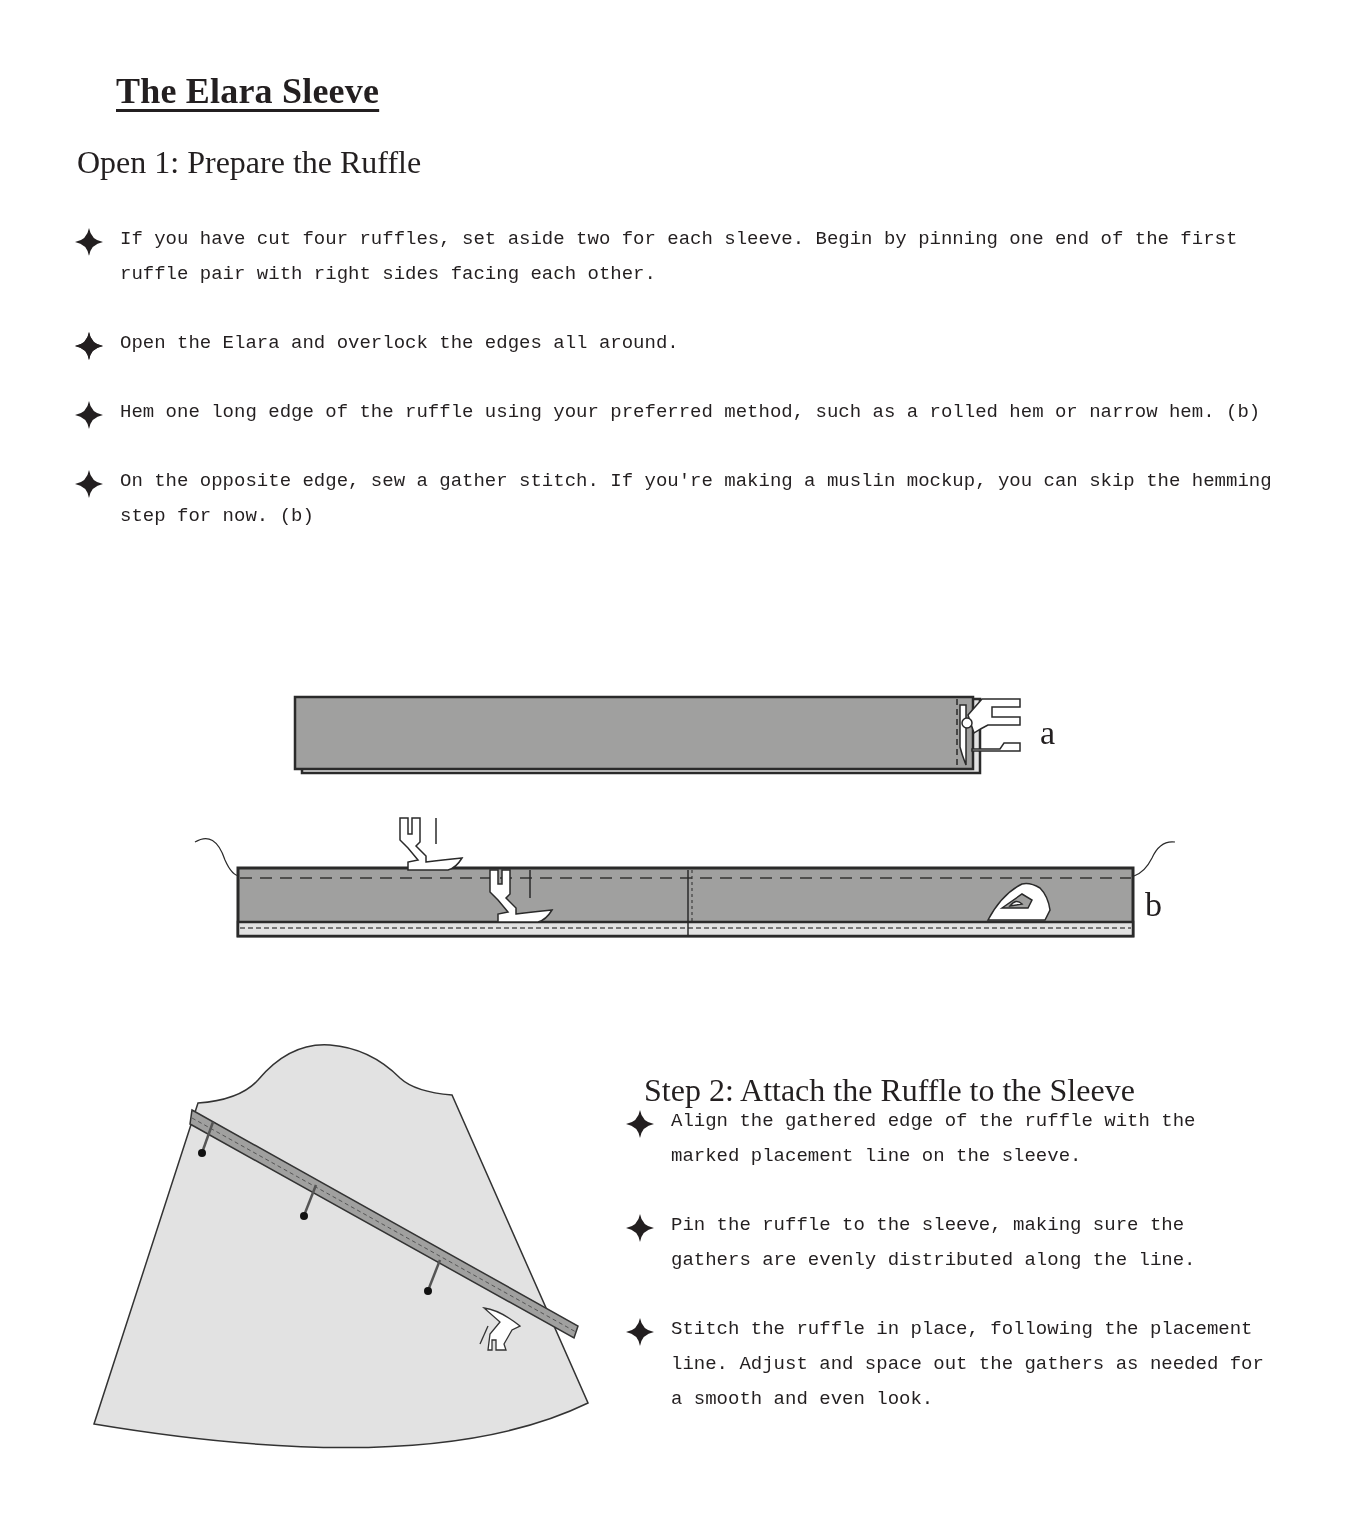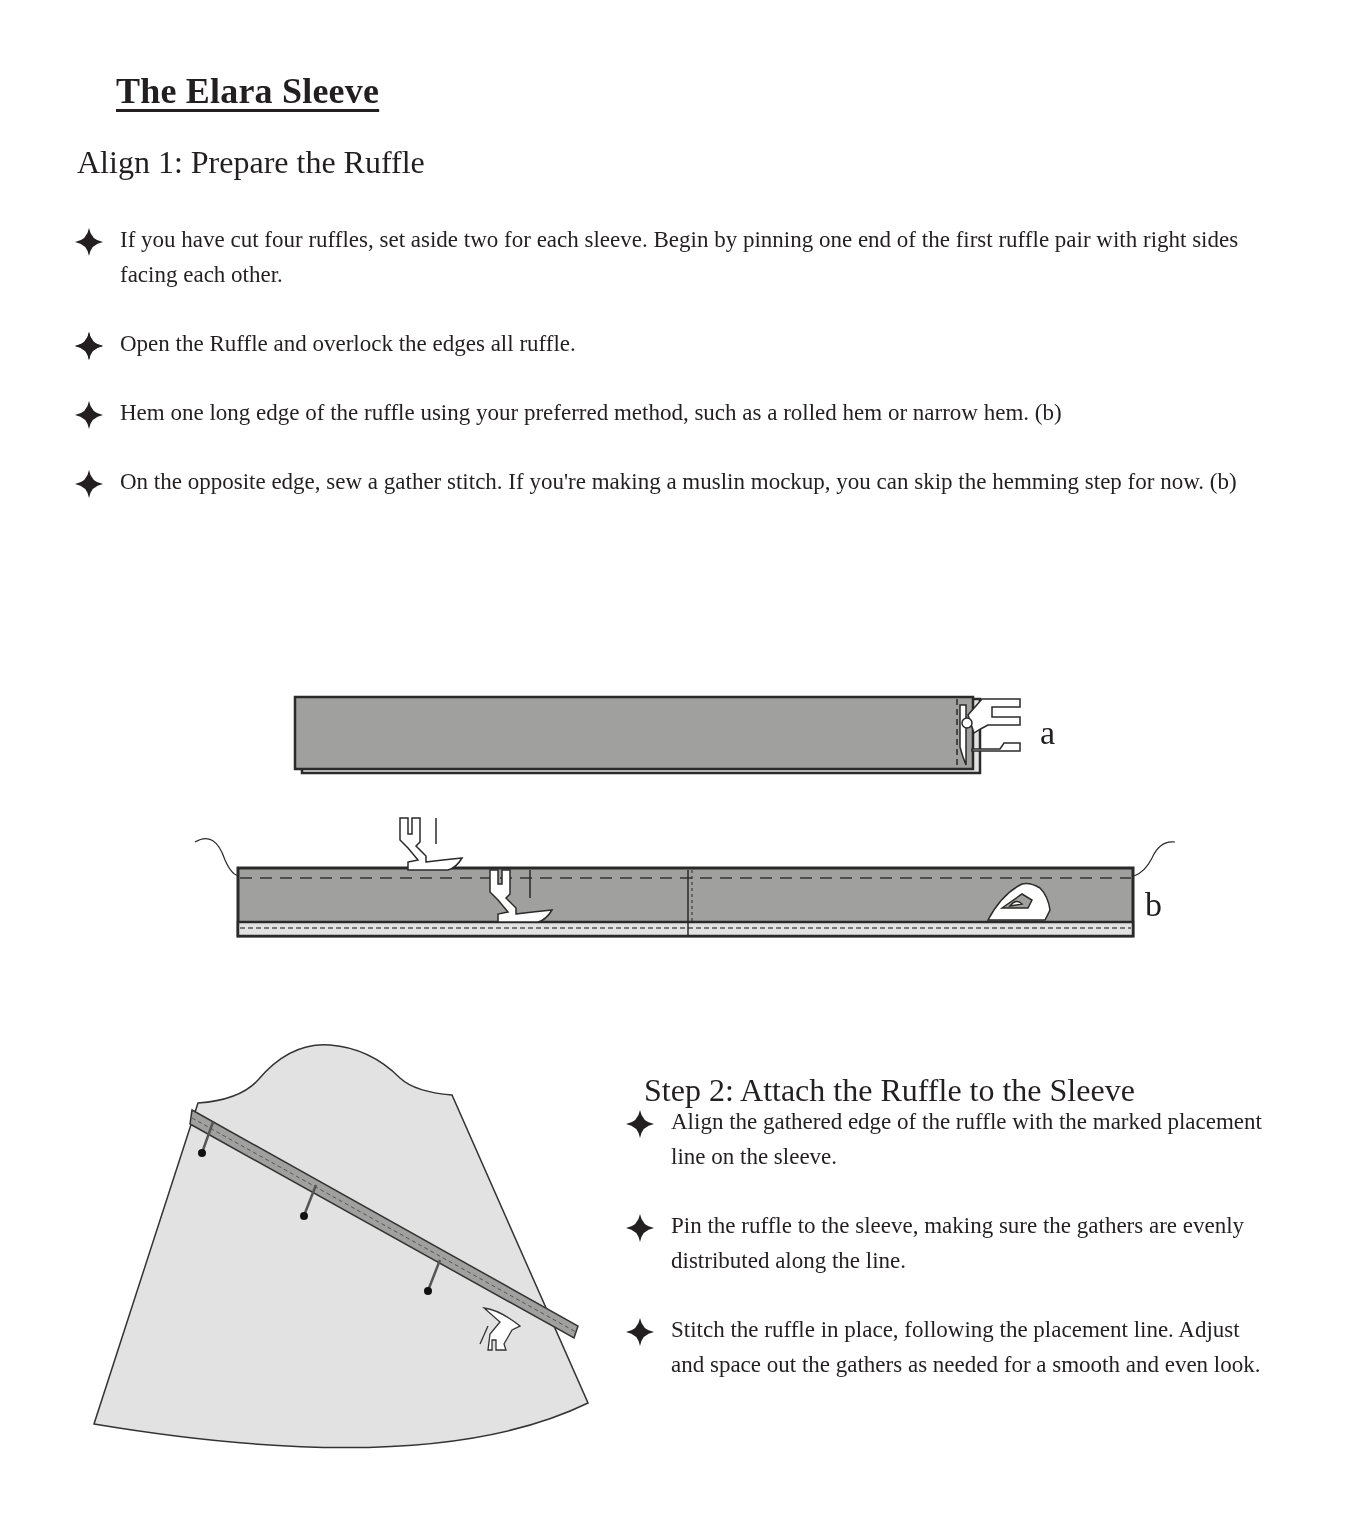--- a/index.html
+++ b/index.html
@@ -4,51 +4,51 @@
 <style>
   html, body { margin: 0; padding: 0; background: #ffffff; }
   body { width: 1358px; height: 1536px; position: relative; overflow: hidden;
          font-family: "DejaVu Serif", "Liberation Serif", serif; color: #231f20; }
   .abs { position: absolute; }
   .title { left: 92px; top: 46px; font-size: 36px; font-weight: bold; text-decoration: underline;
            text-decoration-thickness: 3px; text-underline-offset: 6px; letter-spacing: 0.2px;
            font-family: "Liberation Serif", serif; margin-left: 24px; }
   .step-heading { font-size: 32px; font-family: "Liberation Serif", serif; white-space: nowrap; }
   .bullets { list-style: none; margin: 0; padding: 0; }
-  .bullet { position: relative; padding-left: 42px; font-size: 23px; line-height: 35px;
-            font-family: Liberation Serif, serif; }
+  .bullet { position: relative; padding-left: 42px; font-size: 19px; line-height: 35px;
+            font-family: Liberation Mono, monospace; }
   .bullet .star { position: absolute; left: -4px; top: 5px; width: 30px; height: 30px; }
   .b1 .bullet { margin-bottom: 34px; }
   .b2 .bullet { margin-bottom: 34px; }
   .fig-label { font-size: 34px; font-family: "Liberation Serif", serif; }
 </style>
 </head>
 <body>
 
 <h1 class="abs title">The Elara Sleeve</h1>
 
-<div class="abs step-heading" style="left:77px; top:144px;">Align 1:  Prepare the Ruffle</div>
+<div class="abs step-heading" style="left:77px; top:144px;">Open 1:  Prepare the Ruffle</div>
 
 <ul class="abs bullets b1" style="left:78px; top:222px; width:1200px;">
   <li class="bullet">
     <svg class="star" viewBox="0 0 30 30">
         <path d="M15 1 Q17 13 29 15 Q17 17 15 29 Q13 17 1 15 Q13 13 15 1Z" fill="#231f20"></path>
       </svg>
     <span>If you have cut four ruffles, set aside two for each sleeve. Begin by pinning one end of the first ruffle pair with right sides facing each other.</span>
   </li>
   <li class="bullet">
     <svg class="star" viewBox="0 0 30 30">
         <path d="M15 1 Q17 13 29 15 Q17 17 15 29 Q13 17 1 15 Q13 13 15 1Z" fill="#231f20"></path>
       </svg>
   </li>
   <li class="bullet">
     <svg class="star" viewBox="0 0 30 30">
         <path d="M15 1 Q17 13 29 15 Q17 17 15 29 Q13 17 1 15 Q13 13 15 1Z" fill="#231f20"></path>
       </svg>
-    <span>Open the Ruffle and overlock the edges all ruffle.</span>
+    <span>Open the Elara and overlock the edges all around.</span>
   </li>
   <li class="bullet">
     <svg class="star" viewBox="0 0 30 30">
         <path d="M15 1 Q17 13 29 15 Q17 17 15 29 Q13 17 1 15 Q13 13 15 1Z" fill="#231f20"></path>
       </svg>
     <span>Hem one long edge of the ruffle using your preferred method, such as a rolled hem or narrow hem. (b)</span>
   </li>
   <li class="bullet">
     <svg class="star" viewBox="0 0 30 30">
         <path d="M15 1 Q17 13 29 15 Q17 17 15 29 Q13 17 1 15 Q13 13 15 1Z" fill="#231f20"></path>

